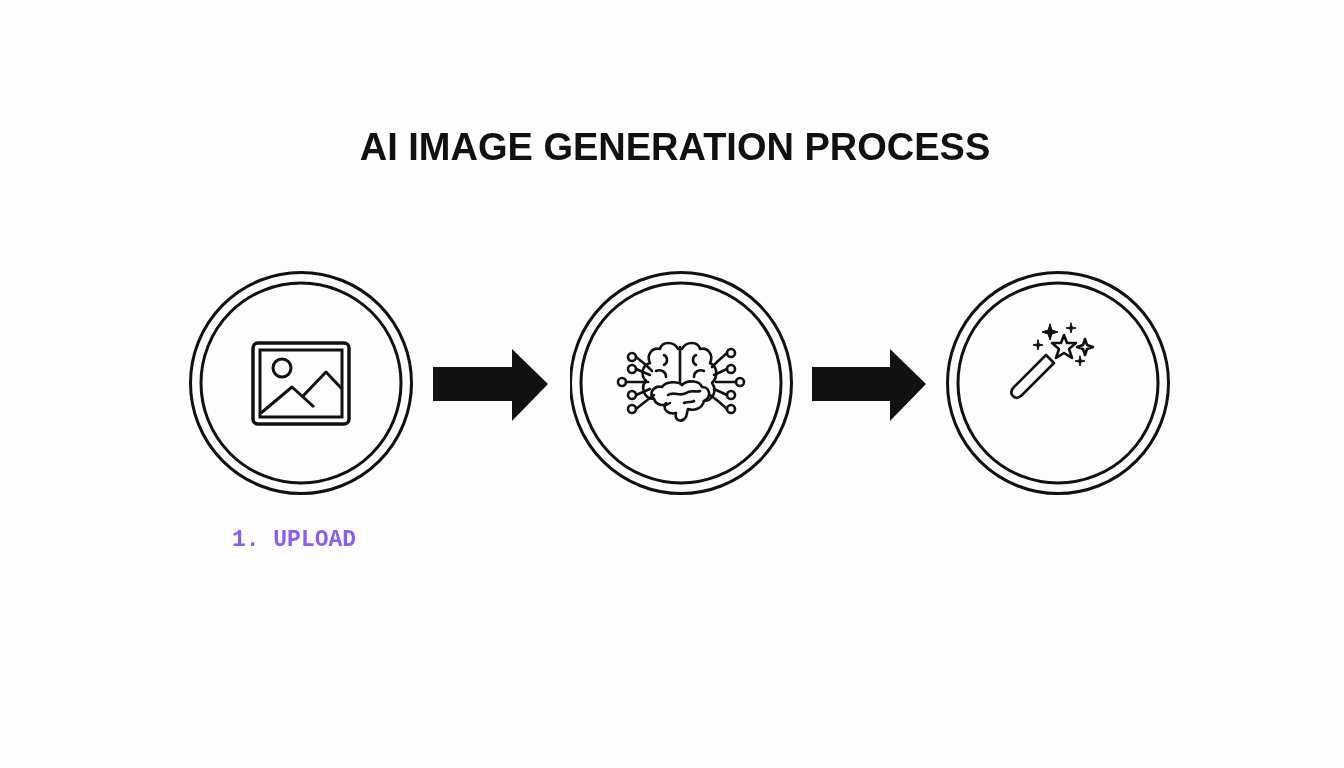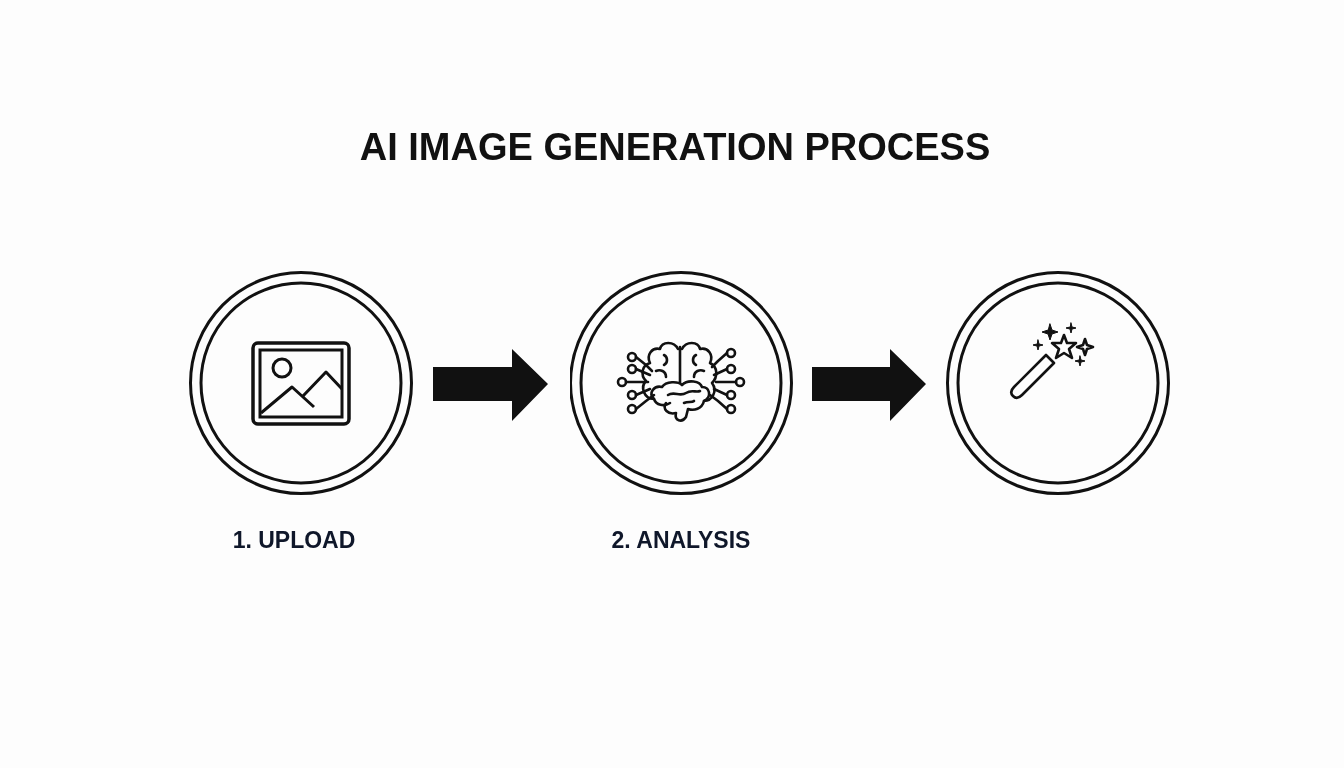--- a/index.html
+++ b/index.html
@@ -32,24 +32,24 @@
     .step-circle {
       position: absolute;
       width: 224px;
       height: 224px;
     }
     .step-label {
       position: absolute;
       top: 526px;
       width: 300px;
       text-align: center;
-      font-family: Liberation Sans, sans-serif;
+      font-family: Liberation Mono, monospace;
       font-weight: 700;
       font-size: 23px;
-      color: #0f172a;
+      color: #8b5cf6;
       line-height: 28px;
     }
     .arrow {
       position: absolute;
       width: 120px;
       height: 76px;
     }
     svg { display: block; }
   </style>
 </head>
@@ -118,21 +118,20 @@
 
         <path d="M94,84 C98,86 98,92 94,94"></path>
         <path d="M86,100 C90,98 96,100 96,106"></path>
         <path d="M126,84 C122,86 122,92 126,94"></path>
         <path d="M134,100 C130,98 124,100 124,106"></path>
         <path d="M98,124 C104,120 110,126 116,122 C122,118 126,122 130,120"></path>
         <path d="M114,132 C118,130 122,132 124,130"></path>
       </g>
     </svg>
   </div>
-  <div class="step-label" style="left:531px;">2. ANALYSIS</div>
 
   <div class="arrow" style="left:811px; top:347px;">
     <svg width="120" height="76" viewBox="0 0 120 76">
       <polygon points="1,20 79,20 79,2 115,37 79,74 79,54 1,54" fill="#111"></polygon>
     </svg>
   </div>
 
   <div class="step-circle" style="left:946px; top:271px;">
     <svg width="224" height="224" viewBox="0 0 224 224">
       <circle cx="112" cy="112" r="110.5" fill="none" stroke="#111" stroke-width="3"></circle>

